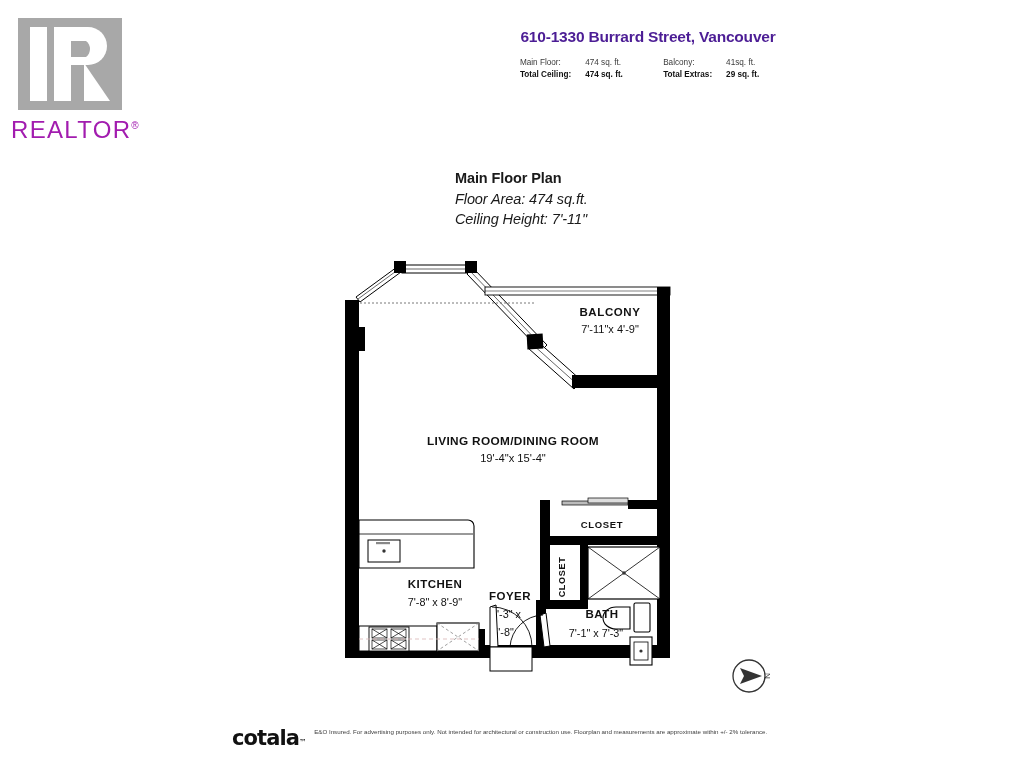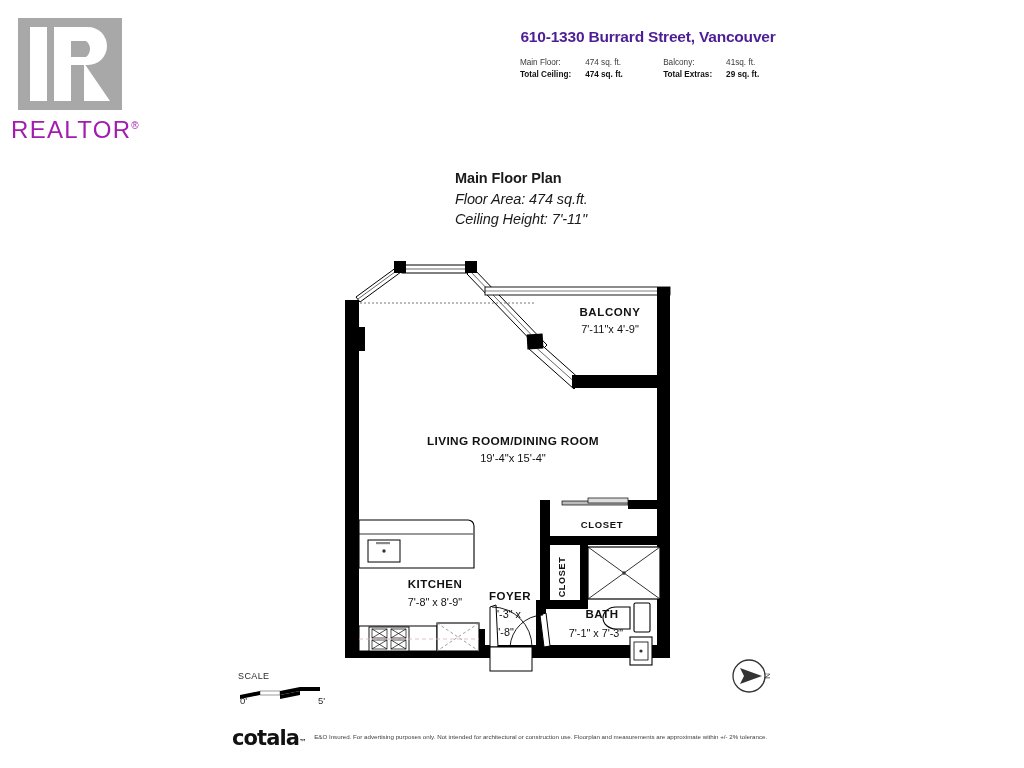--- a/index.html
+++ b/index.html
@@ -162,21 +162,21 @@
   
   #compass { position: absolute; left: 727px; top: 652px; width: 48px; height: 48px; }
 
   
   #footer {
     position: absolute;
     left: 232px;
     top: 728px;
     width: 580px;
     display: flex;
-    align-items: center;
+    align-items: flex-start;
     gap: 8px;
   }
   #cotala-logo {
     font-size: 21px;
     font-weight: bold;
     letter-spacing: -0.9px;
     color: #111;
     line-height: 1;
     font-family: "DejaVu Sans", sans-serif;
   }
@@ -397,32 +397,20 @@
     </g>
 
     <g>
       <path d="M150 392 L150 352 L156 350 L158 392 Z" fill="#ffffff" stroke="#000" stroke-width="1"></path>
       <path d="M152 352 A40 40 0 0 1 192 392" fill="none" stroke="#000" stroke-width="0.9"></path>
       <rect x="150" y="392" width="42" height="24" fill="#ffffff" stroke="#000" stroke-width="1"></rect>
     </g>
 
   </svg>
 
-  <div id="scale-bar">
-    <div id="scale-label">SCALE</div>
-    <svg width="100" height="20" viewBox="0 0 100 20" style="position:absolute;left:0;top:11px;">
-      <polygon points="2,13 22,9 22,13 2,17" fill="#000"></polygon>
-      <polygon points="22,9 42,9 42,13 22,13" fill="#ffffff" stroke="#000" stroke-width="0.4"></polygon>
-      <polygon points="42,9 62,5 62,9 42,13" fill="#000"></polygon>
-      <polygon points="42,13 62,9 62,13 42,17" fill="#000"></polygon>
-      <polygon points="62,5 82,5 82,9 62,9" fill="#000"></polygon>
-    </svg>
-    <span id="scale-zero">0'</span>
-    <span id="scale-five">5'</span>
-  </div>
 
   <svg id="compass" viewBox="0 0 48 48">
     <circle cx="22" cy="24" r="16" fill="none" stroke="#333" stroke-width="1.3"></circle>
     <path d="M13 16 L35 24 L13 32 L17 24 Z" fill="#333"></path>
     <text x="40" y="26" font-family="Liberation Sans, sans-serif" font-size="8" fill="#333" text-anchor="middle" transform="rotate(90 40 24)">N</text>
   </svg>
 
   <div id="footer">
     <div id="cotala-logo"><span>cotala</span><span class="tm">™</span></div>
     <div id="footer-disclaimer">E&amp;O Insured. For advertising purposes only. Not intended for architectural or construction use. Floorplan and measurements are approximate within +/- 2% tolerance.</div>

